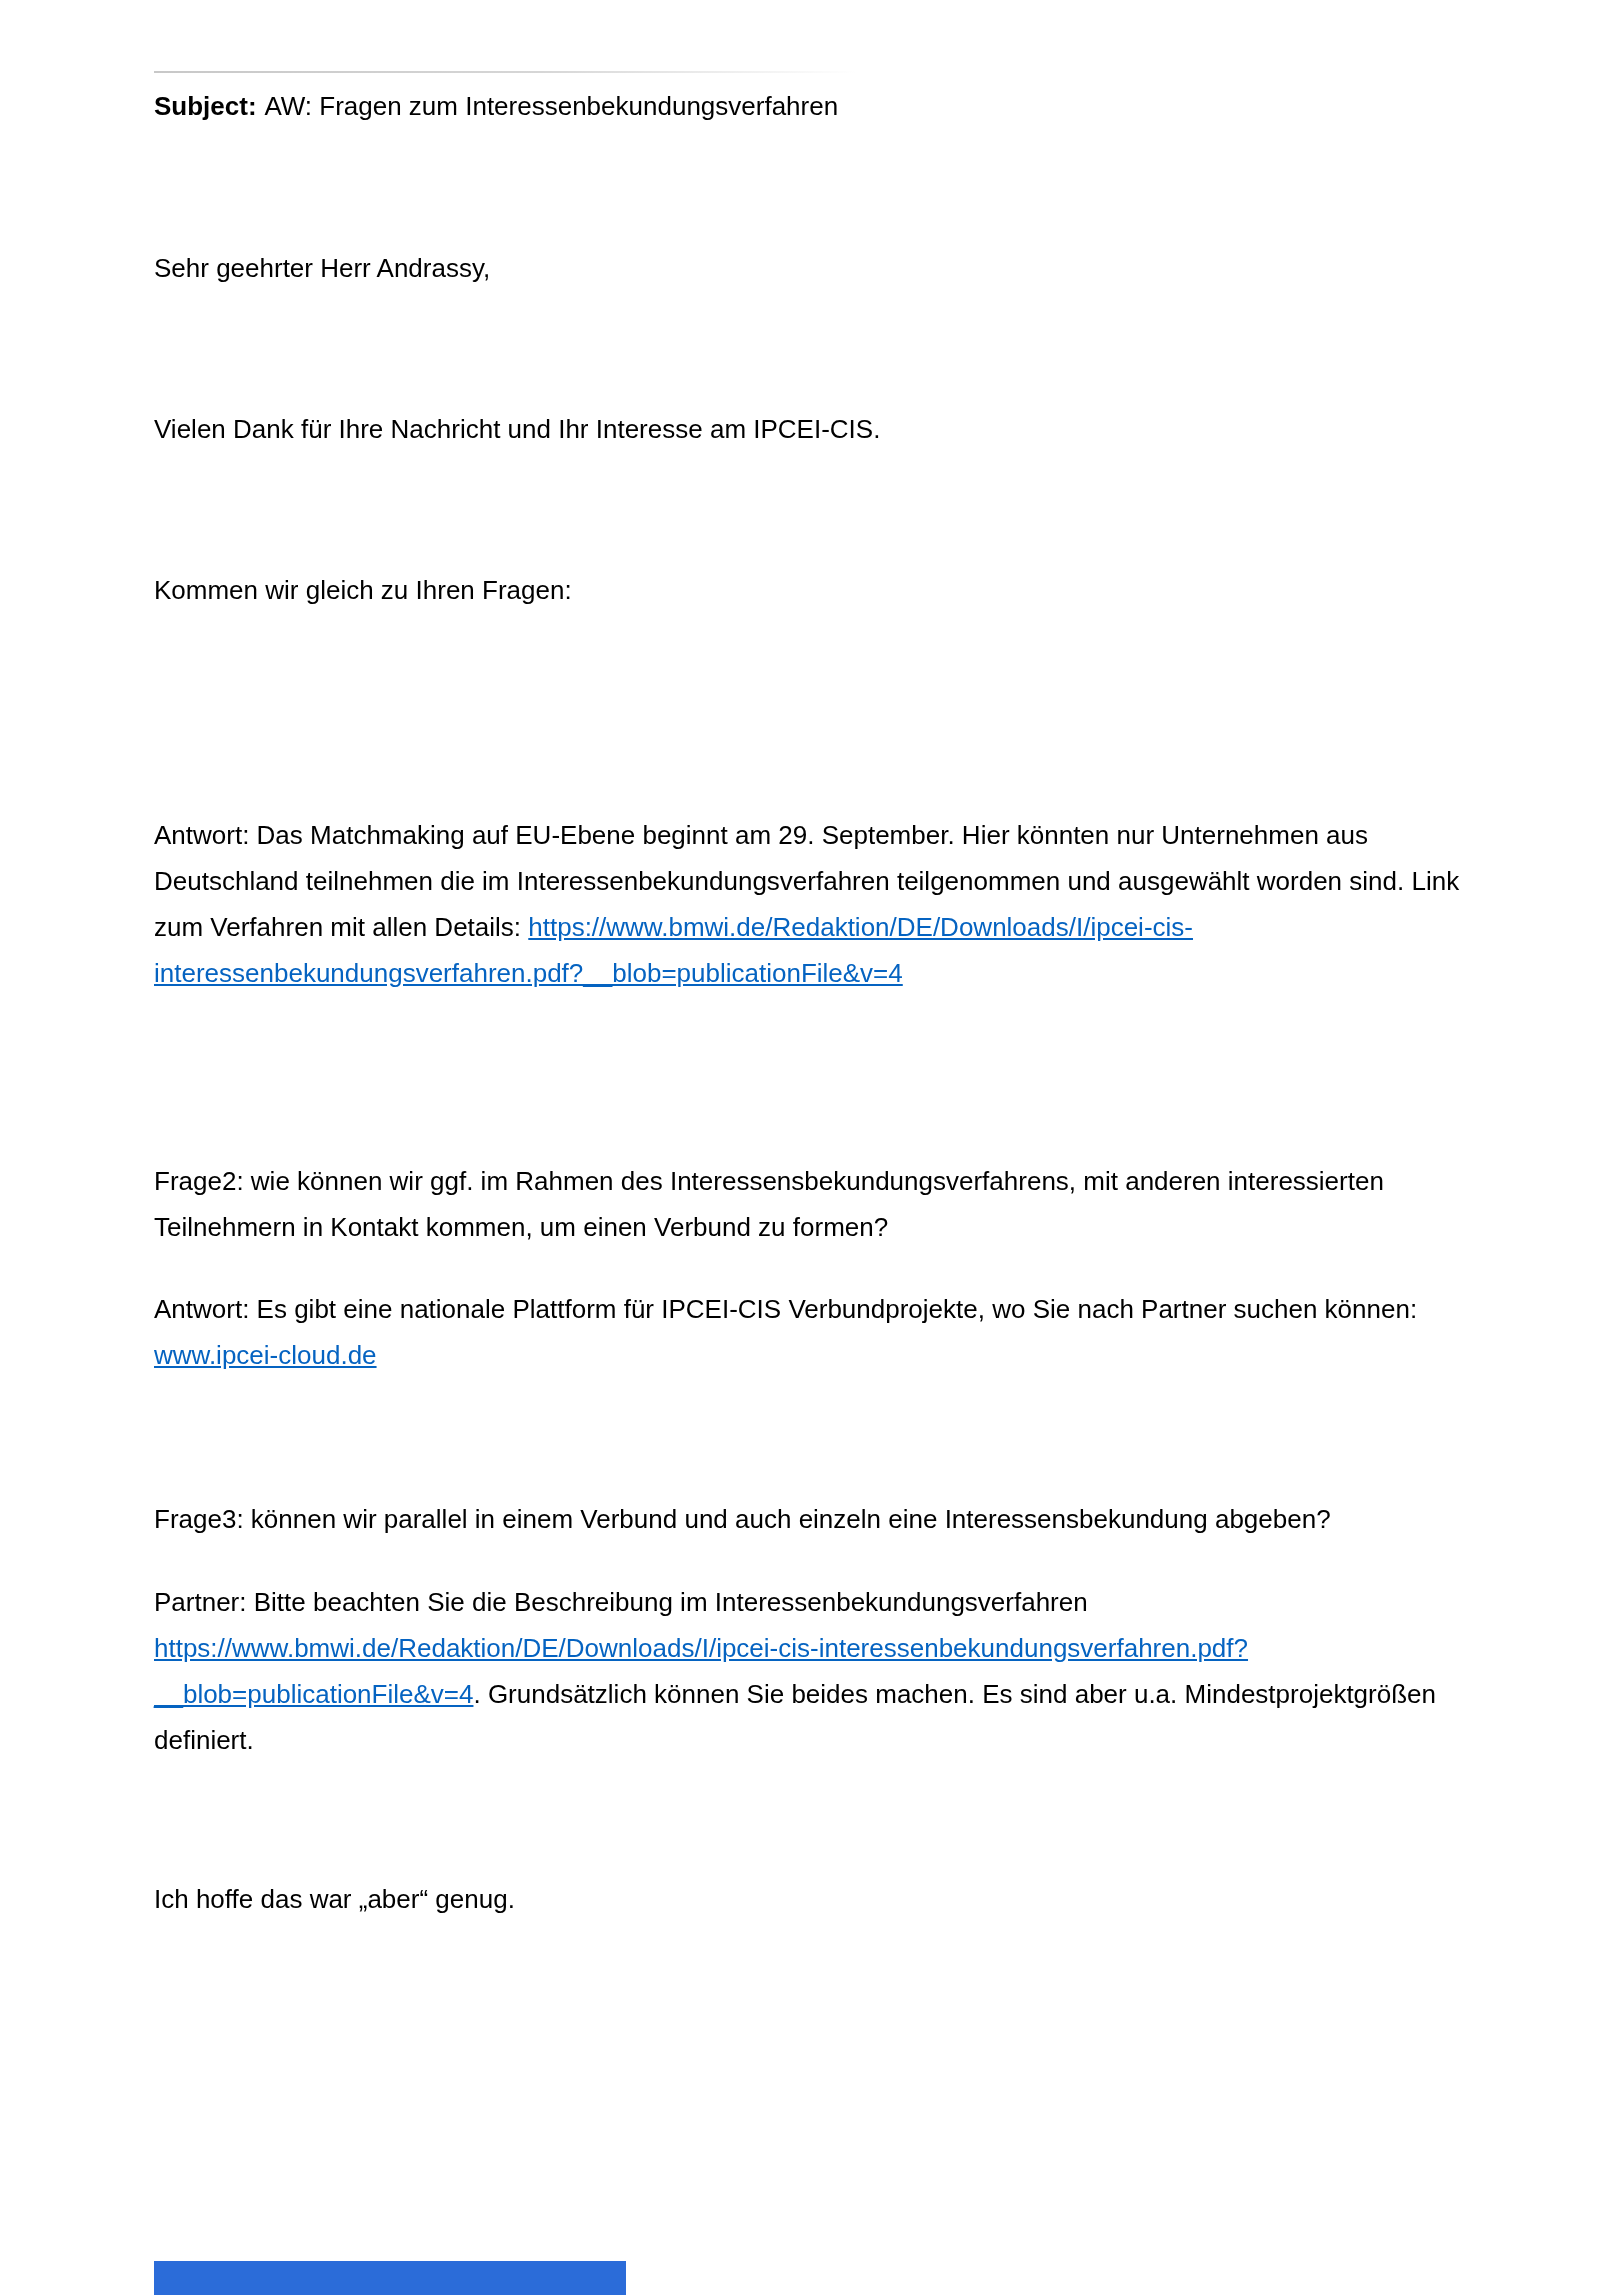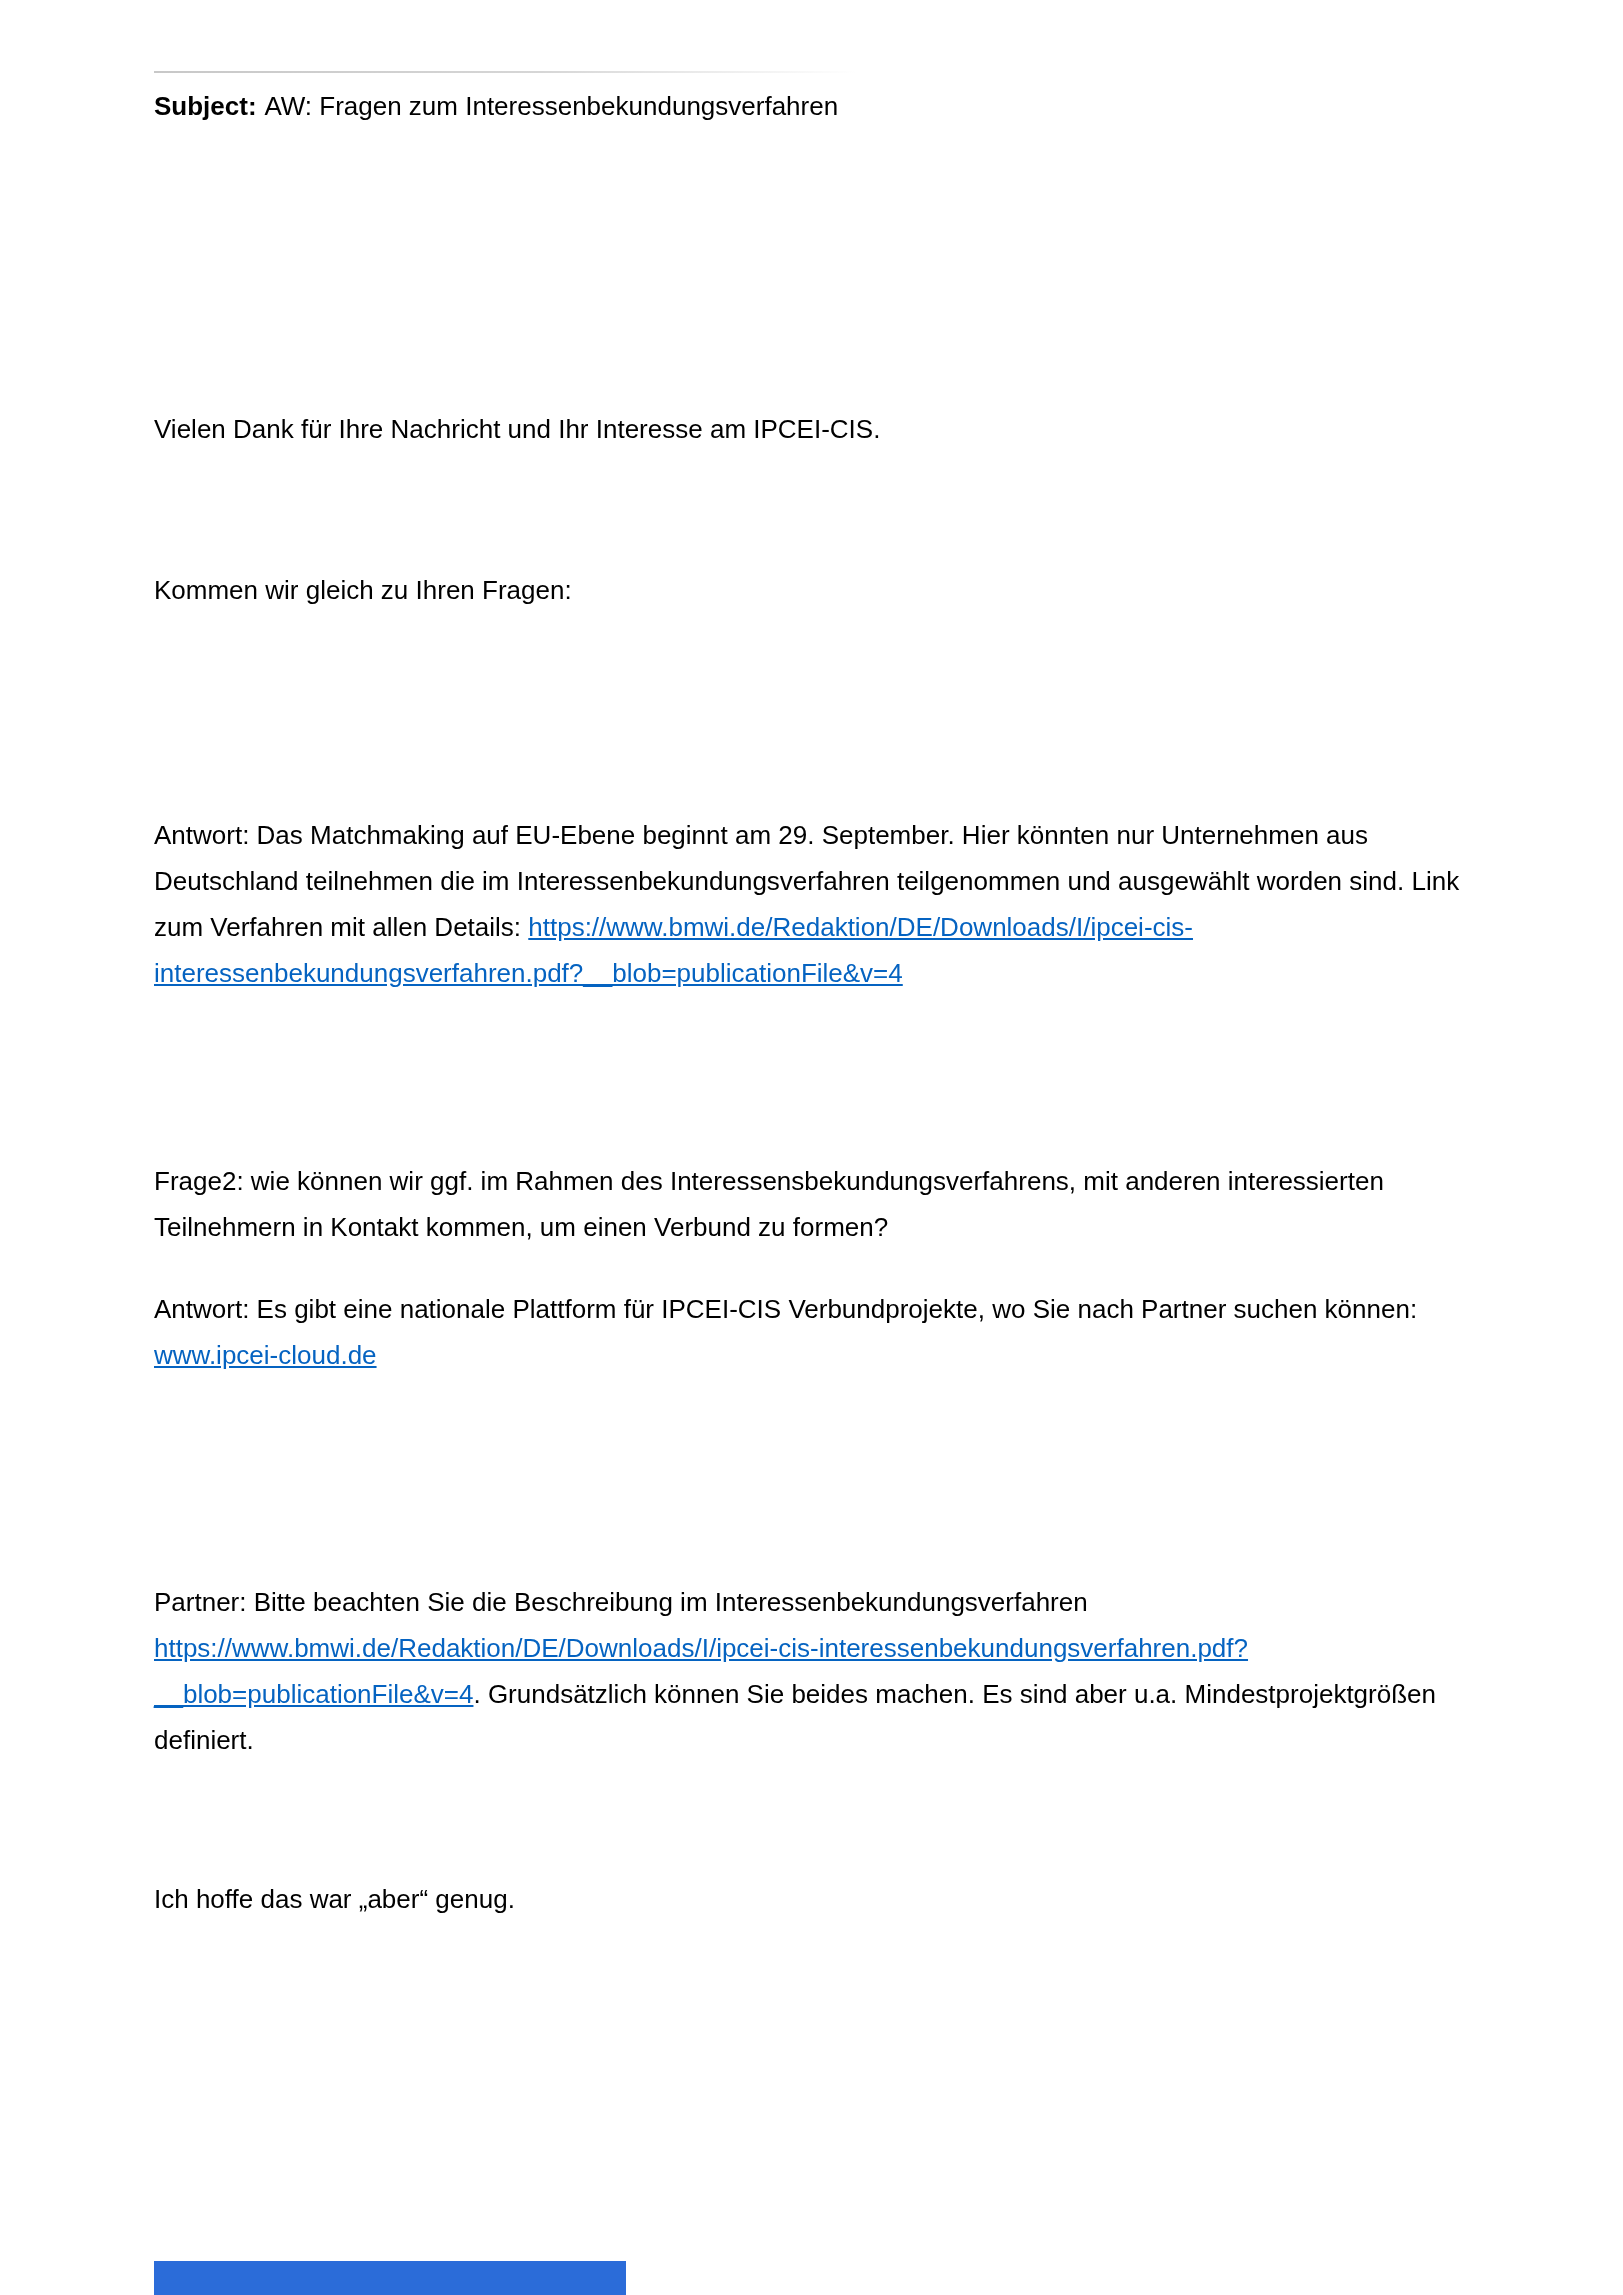--- a/index.html
+++ b/index.html
@@ -54,32 +54,34 @@
 </style>
 </head>
 <body>
 
 <div class="page">
 
   <div class="top-divider"></div>
 
   <p class="para subject" style="top:83px"><strong>Subject:</strong><span>AW: Fragen zum Interessenbekundungsverfahren</span></p>
 
+  <p class="para" style="top:245px">Sehr geehrter Herr Andrassy,</p>
 
   <p class="para" style="top:406px">Vielen Dank für Ihre Nachricht und Ihr Interesse am IPCEI-CIS.</p>
 
   <p class="para" style="top:567px">Kommen wir gleich zu Ihren Fragen:</p>
 
 
   <p class="para" style="top:812px"><span>Antwort: Das Matchmaking auf EU-Ebene beginnt am 29. September. Hier könnten nur Unternehmen aus Deutschland teilnehmen die im Interessenbekundungsverfahren teilgenommen und ausgewählt worden sind. Link zum Verfahren mit allen Details: </span><a class="link">https://www.bmwi.de/Redaktion/DE/Downloads/I/ipcei-cis-interessenbekundungsverfahren.pdf?__blob=publicationFile&amp;v=4</a></p>
 
   <p class="para" style="top:1158px">Frage2: wie können wir ggf. im Rahmen des Interessensbekundungsverfahrens, mit anderen interessierten Teilnehmern in Kontakt kommen, um einen Verbund zu formen?</p>
 
   <p class="para" style="top:1286px"><span>Antwort: Es gibt eine nationale Plattform für IPCEI-CIS Verbundprojekte, wo Sie nach Partner suchen können: </span><a class="link">www.ipcei-cloud.de</a></p>
 
+  <p class="para" style="top:1496px">Frage3: können wir parallel in einem Verbund und auch einzeln eine Interessensbekundung abgeben?</p>
 
   <p class="para" style="top:1579px"><span>Partner: Bitte beachten Sie die Beschreibung im Interessenbekundungsverfahren </span><a class="link">https://www.bmwi.de/Redaktion/DE/Downloads/I/ipcei-cis-interessenbekundungsverfahren.pdf?__blob=publicationFile&amp;v=4</a><span>. Grundsätzlich können Sie beides machen. Es sind aber u.a. Mindestprojektgrößen definiert.</span></p>
 
   <p class="para" style="top:1876px">Ich hoffe das war „aber“ genug.</p>
 
 
   <div class="signature-bar"></div>
 
 </div>
 

